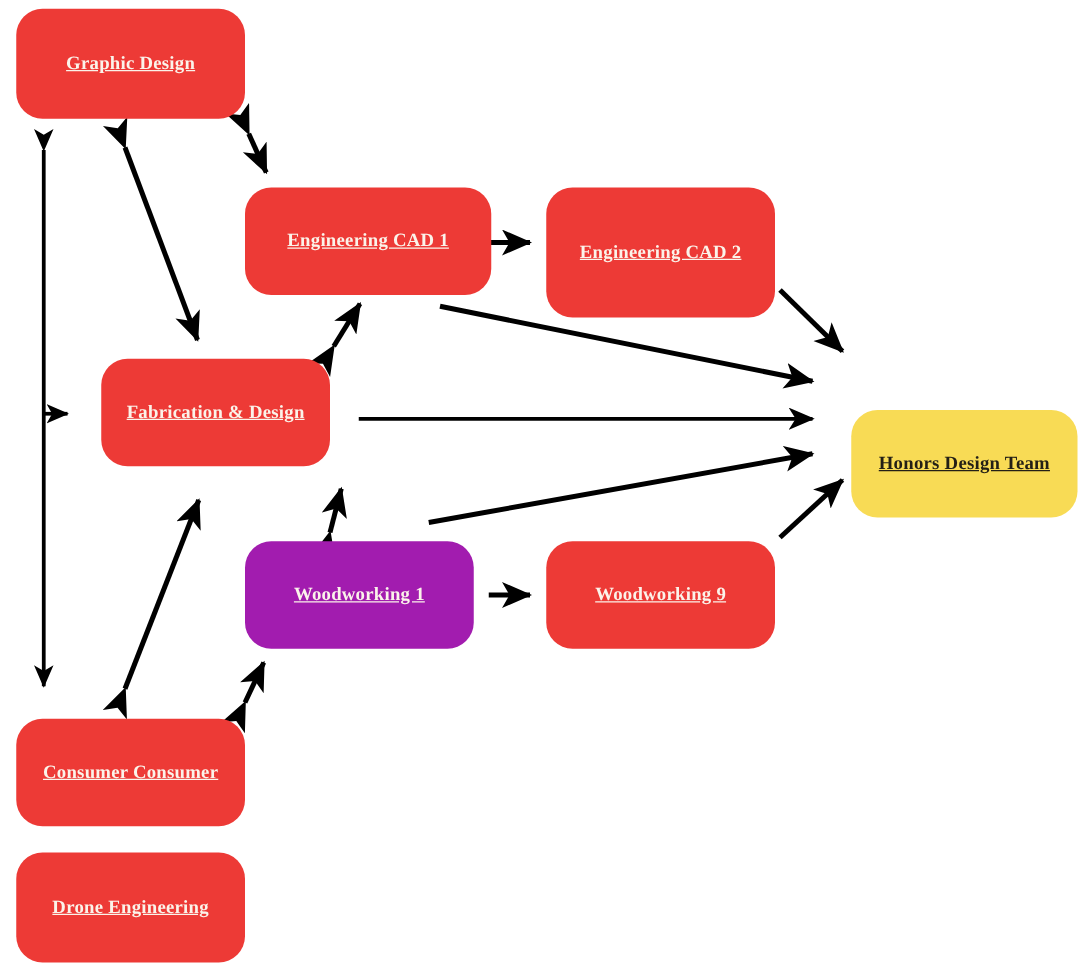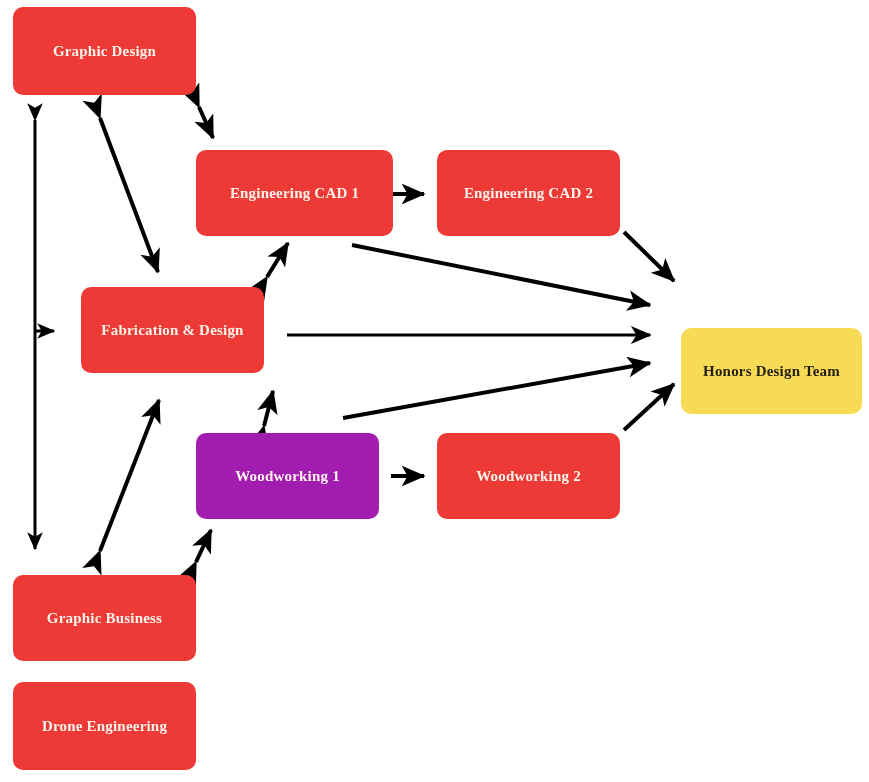--- a/index.html
+++ b/index.html
@@ -12,30 +12,31 @@
   }
   #canvas {
     position: relative;
     width: 869px;
     height: 782px;
     background: #ffffff;
     overflow: hidden;
   }
   .node {
     position: absolute;
-    border-radius: 10px;
+    border-radius: 21px;
     display: flex;
     align-items: center;
     justify-content: center;
     text-align: center;
     font-weight: bold;
     font-size: 15px;
     letter-spacing: 0.2px;
     box-sizing: border-box;
     padding: 4px 8px;
+    text-decoration: underline;
   }
   .node.red {
     background: #ED3A36;
     color: #FBF3EA;
   }
   .node.yellow {
     background: #F8DB55;
     color: #231F16;
   }
   #edges {
@@ -92,35 +93,35 @@
 
     <line x1="624" y1="430" x2="674" y2="384" stroke="#000000" stroke-width="4" marker-end="url(#ah)"></line>
   </svg>
 
   <div class="node red" style="left: 13px; top: 7px; width: 183px; height: 88px; background: rgb(237, 58, 54);">
       <span>Graphic Design</span>
     </div>
   <div class="node red" style="left: 196px; top: 150px; width: 197px; height: 86px; background: rgb(237, 58, 54);">
       <span>Engineering CAD 1</span>
     </div>
-  <div class="node red" style="left: 437px; top: 150px; width: 183px; height: 86px; background: rgb(237, 58, 54);">
+  <div class="node red" style="left: 437px; top: 150px; width: 183px; height: 104px; background: rgb(237, 58, 54);">
       <span>Engineering CAD 2</span>
     </div>
   <div class="node red" style="left: 81px; top: 287px; width: 183px; height: 86px; background: rgb(237, 58, 54);">
       <span>Fabrication &amp; Design</span>
     </div>
   <div class="node yellow" style="left: 681px; top: 292px; width: 181px; height: 86px; background: rgb(248, 219, 85); margin-top: 36px;">
       <span>Honors Design Team</span>
     </div>
   <div class="node red" style="left: 196px; top: 433px; width: 183px; height: 86px; background: #a21caf;">
       <span>Woodworking 1</span>
     </div>
   <div class="node red" style="left: 437px; top: 433px; width: 183px; height: 86px; background: rgb(237, 58, 54);">
-      <span>Woodworking 2</span>
+      <span>Woodworking 9</span>
     </div>
   <div class="node red" style="left: 13px; top: 575px; width: 183px; height: 86px; background: rgb(237, 58, 54);">
-      <span>Graphic Business</span>
+      <span>Consumer Consumer</span>
     </div>
   <div class="node red" style="left: 13px; top: 682px; width: 183px; height: 88px; background: rgb(237, 58, 54);">
       <span>Drone Engineering</span>
     </div>
 
 </div>
 
 </body></html>

